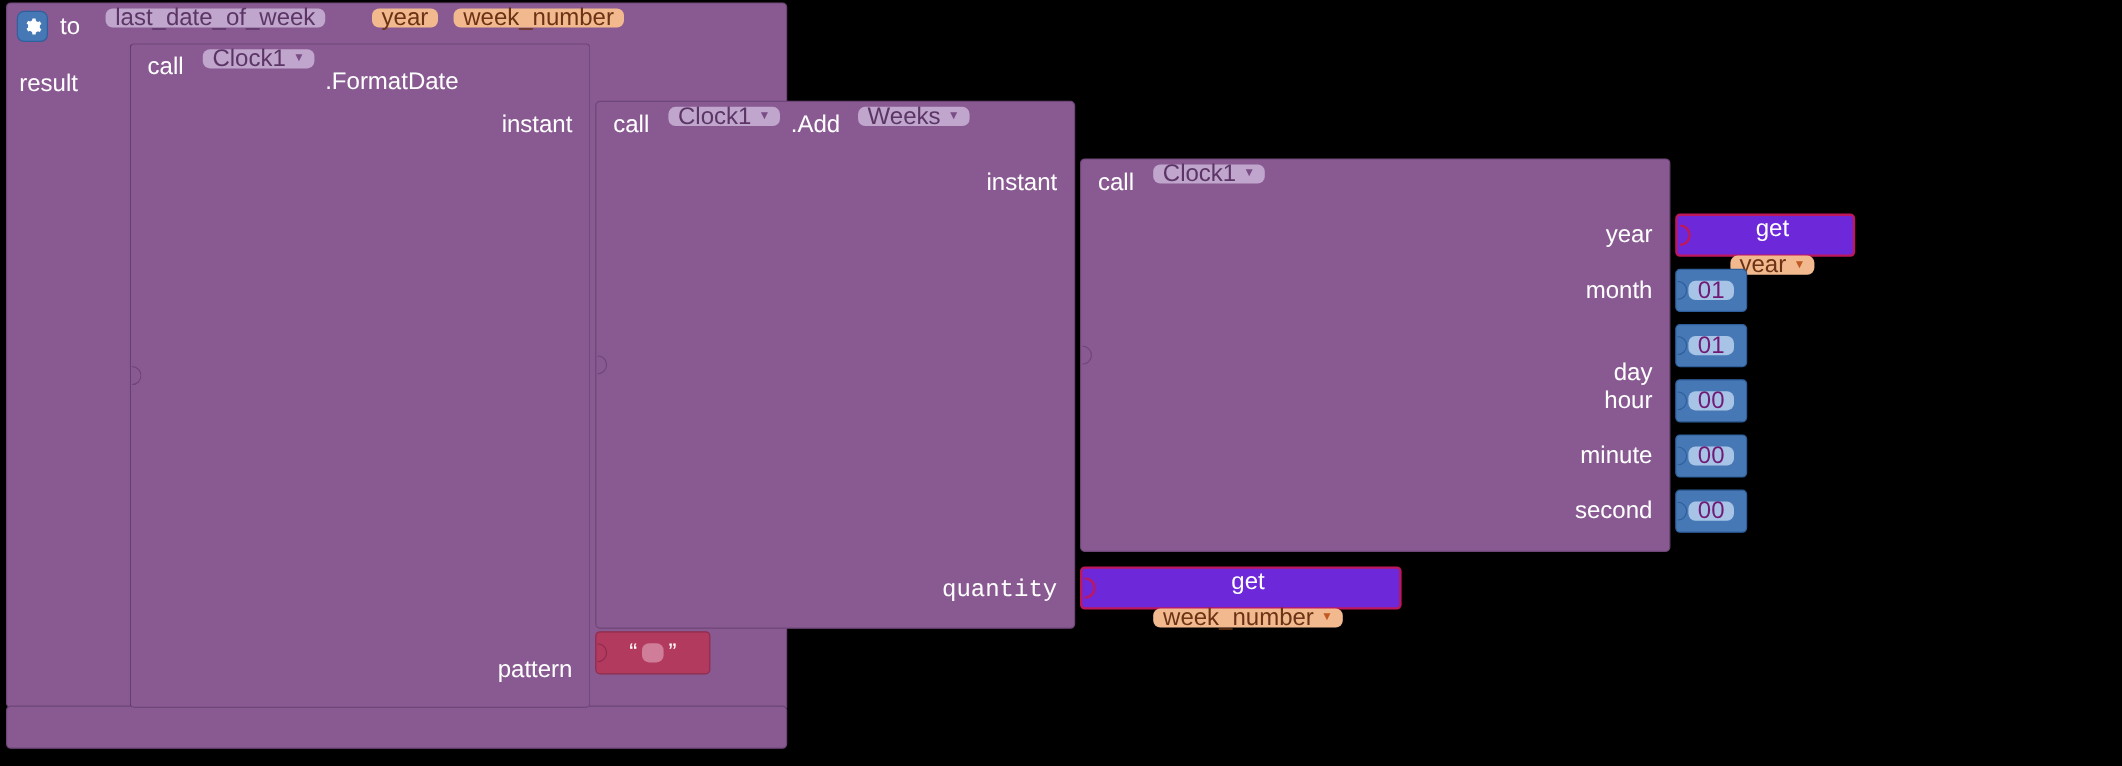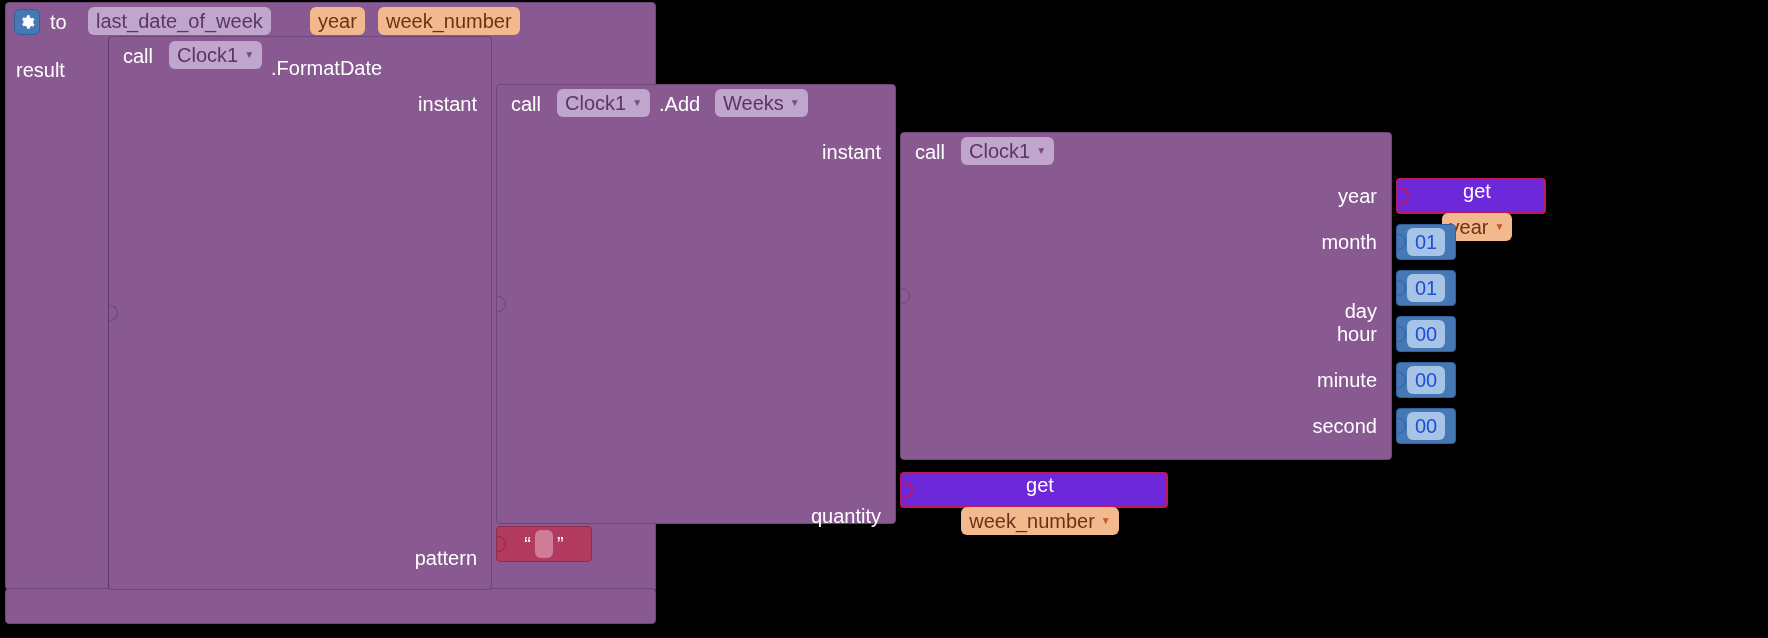--- a/index.html
+++ b/index.html
@@ -23,26 +23,26 @@
   .purple { background: #895a92; border: 1px solid #6e4677; }
   .orange { background: #6d28d9; border: 2px solid #be185d; flex-direction: column; }
   .pink   { background: #b33a5f; border: 1px solid #8e2c4b; }
   .blue   { background: #4678b5; border: 1px solid #2f5f9c; }
 
   .lbl { position: absolute; color: #fff; white-space: nowrap; }
 
   .pill, .dd, .chip {
     display: inline-flex; align-items: center;
     padding: 0 8px; border-radius: 6px;
-    height: 28px; line-height: 28px;
+    height: 16px; line-height: 28px;
     font-size: 20px;
   }
   .pill-lav { background: #c0a5cc; color: #5b3566; }
   .pill-sand{ background: #f2b98e; color: #6b3315; }
-  .pill-blue{ background: #a7c4e6; color: #1d4ed8; border-radius: 6px; }
+  .pill-blue{ background: #a7c4e6; color: #701a75; border-radius: 6px; }
   .pill-pink{ background: #cf7d98; color: #6b1f3a; border-radius: 6px; width:18px; padding:0; }
 
   .tri { margin-left: 6px; font-size: 10px; color: #7a4d86; }
   .tri-or { color: #c05a24; }
 
   .gear {
     position: absolute;
     width: 26px; height: 26px;
     background: #4678b5;
     border: 1px solid #2f5f9c;
@@ -99,21 +99,21 @@
   <span class="pill pill-lav" style="position:absolute; left:60px; top:4px;">
     <span>Clock1</span>
       <span class="tri">▼</span>
   </span>
   <span class="lbl" style="left:162px; top:8px;">.Add</span>
   <span class="pill pill-lav" style="position:absolute; left:218px; top:4px;">
     <span>Weeks</span>
       <span class="tri">▼</span>
   </span>
   <span class="lbl" style="right:14px; top:56px;">instant</span>
-  <span class="lbl" style="right:14px; top:420px;">quantity</span>
+  <span class="lbl" style="right:14px; top:396px;font-family:Liberation Mono, monospace;">quantity</span>
 </div>
 
 <div class="block orange notch" style="left:900px; top:472px; width:268px; height:36px; display:flex; align-items:center; padding-left:12px; gap:10px;">
   <span>get</span>
   <span class="pill pill-sand">
     <span>week_number</span>
       <span class="tri tri-or">▼</span>
   </span>
 </div>
 

